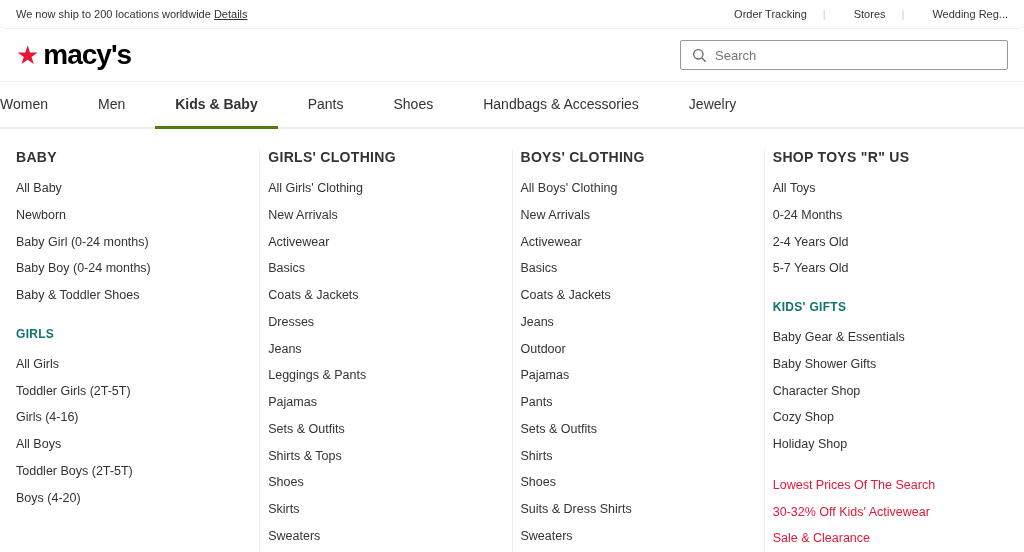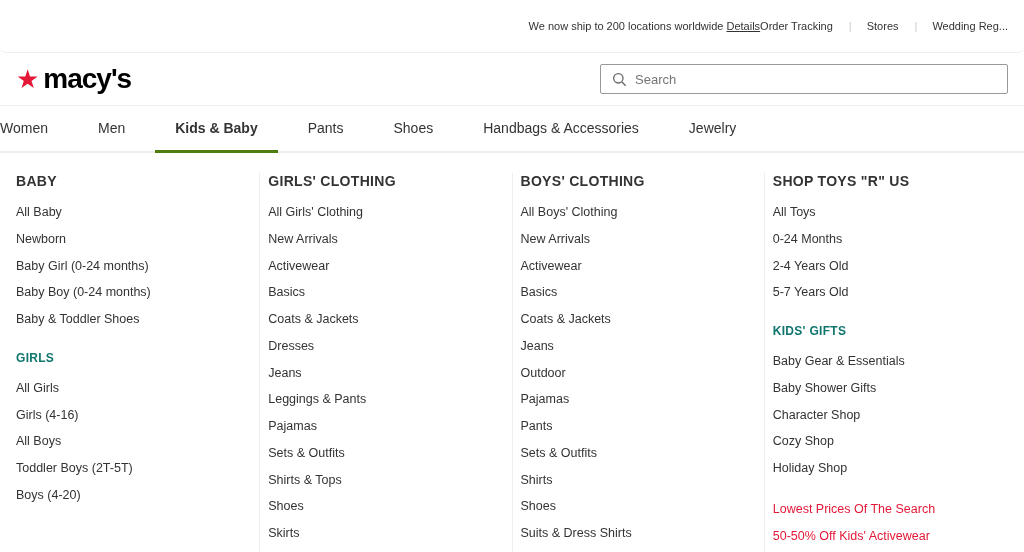--- a/index.html
+++ b/index.html
@@ -1,29 +1,29 @@
 <!DOCTYPE html>
 <html><head>
   <meta charset="utf-8">
   <style>
     * { margin: 0; padding: 0; box-sizing: border-box; }
     body { font-family: Arial, Helvetica, sans-serif; font-size: 13px; color: #333; background: #fff; width: 1024px; }
 
     
     .top-bar {
       display: flex;
-      justify-content: flex-end;
+      justify-content: space-between;
       align-items: center;
-      padding: 20px 16px;
+      padding: 8px 16px;
       font-size: 11px;
       border-bottom: 1px solid #eee;
       border-radius: 6px;
     }
     .top-bar-left a { color: #333; text-decoration: underline; }
-    .top-bar-right { display: flex; gap: 15px; align-items: center; }
+    .top-bar-right { display: flex; gap: 28px; align-items: center; }
     .top-bar-right span { cursor: pointer; }
     .top-bar-right span:not(:last-child)::after { content: '|'; margin-left: 16px; color: #ccc; }
 
     
     .header {
       display: flex;
       align-items: center;
       justify-content: space-between;
       padding: 10px 16px;
       border-bottom: 1px solid #eee;
@@ -31,21 +31,21 @@
     .logo { display: flex; align-items: center; gap: 4px; }
     .logo-star { color: #e31837; font-size: 26px; }
     .logo-text { font-size: 28px; font-weight: bold; color: #000; letter-spacing: -1px; }
 
     .search-box {
       display: flex;
       align-items: center;
       border: 1px solid #999;
       border-radius: 2px;
       padding: 6px 10px;
-      width: 408px;
+      width: 328px;
       gap: 8px;
       background: #fff;
     }
     .search-box input {
       border: none;
       outline: none;
       font-size: 13px;
       width: 100%;
       color: #999;
     }
@@ -169,20 +169,21 @@
       <div class="section-title">BABY</div>
       <a class="link-item">All Baby</a>
       <a class="link-item">Newborn</a>
       <a class="link-item">Baby Girl (0-24 months)</a>
       <a class="link-item">Baby Boy (0-24 months)</a>
       <a class="link-item">Baby &amp; Toddler Shoes</a>
     </div>
     <div>
       <div class="section-subtitle">GIRLS</div>
       <a class="link-item">All Girls</a>
+      <a class="link-item">Toddler Girls (2T-5T)</a>
       <a class="link-item">Girls (4-16)</a>
     </div>
     <div>
       <a class="link-item">All Boys</a>
       <a class="link-item">Toddler Boys (2T-5T)</a>
       <a class="link-item">Boys (4-20)</a>
     </div>
   </div>
 
   <div class="divider-v"></div>
@@ -240,18 +241,18 @@
 
     <div class="section-subtitle">KIDS' GIFTS</div>
     <a class="link-item">Baby Gear &amp; Essentials</a>
     <a class="link-item">Baby Shower Gifts</a>
     <a class="link-item">Character Shop</a>
     <a class="link-item">Cozy Shop</a>
     <a class="link-item">Holiday Shop</a>
 
     <div style="margin-top: 14px;">
       <a class="link-item red">Lowest Prices Of The Search</a>
-      <a class="link-item red">50-50% Off Kids' Activewear</a>
+      <a class="link-item red">30-32% Off Kids' Activewear</a>
       <a class="link-item red">Sale &amp; Clearance</a>
     </div>
   </div>
 
 </div>
 
 </body></html>

